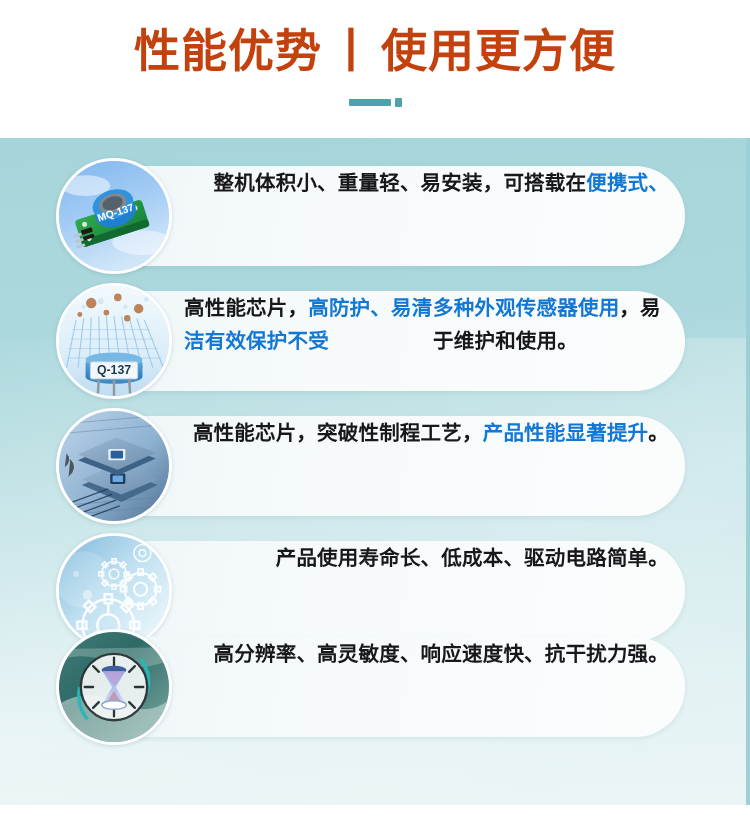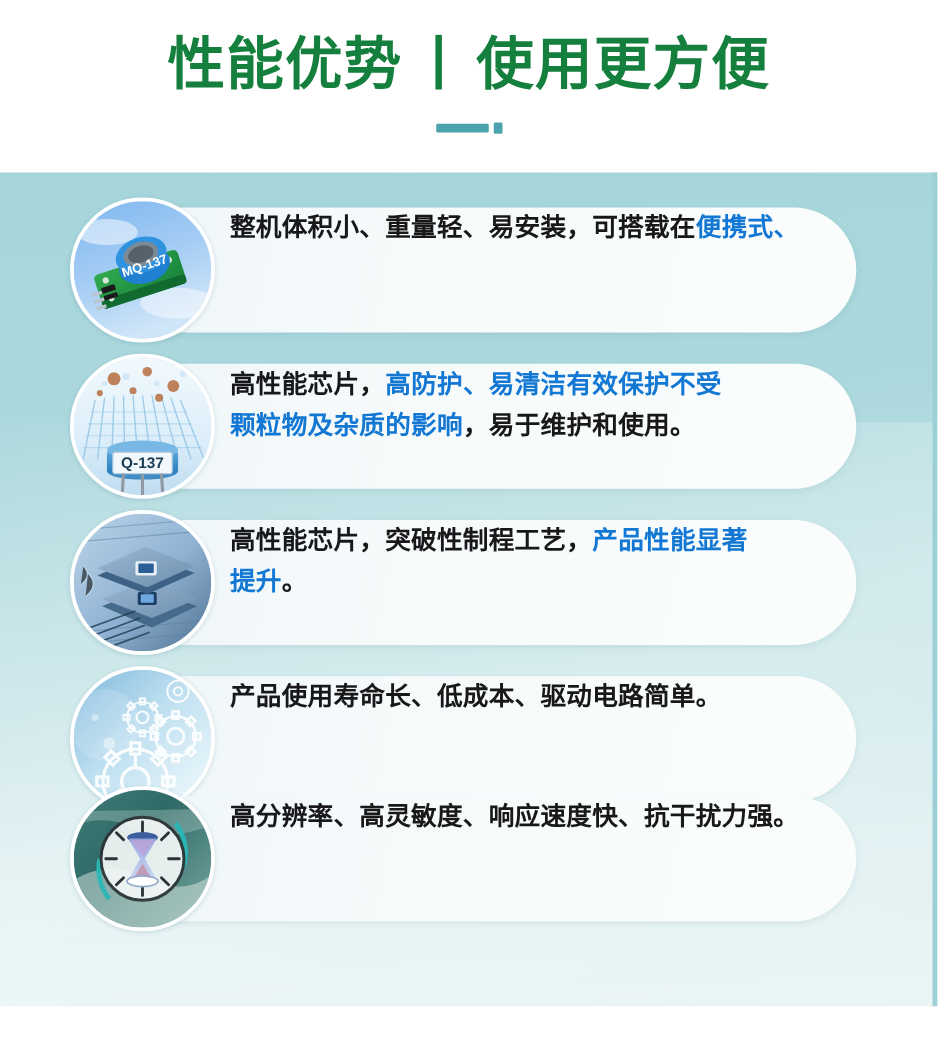--- a/index.html
+++ b/index.html
@@ -34,21 +34,21 @@
   }
   .page-title {
     position: absolute;
     left: 0;
     top: 22px;
     width: 750px;
     font-size: 46px;
     line-height: 58px;
     font-weight: bold;
     letter-spacing: 1px;
-    color: #15803d;
+    color: #c2410c;
     white-space: nowrap;
   }
   .title-sep {
     display: inline-block;
     padding: 0 6px;
     font-weight: bold;
   }
   .divider-wrap {
     position: absolute;
     left: 0;
@@ -142,22 +142,22 @@
   }
   .thumb svg { display: block; width: 100%; height: 100%; }
 
   .card-text {
     position: absolute;
     left: 122px;
     right: 16px;
     top: 0;
     height: 100px;
     display: flex;
-    flex-direction: column;
-    justify-content: flex-start;
+    flex-direction: row;
+    justify-content: flex-end;
     font-size: 20.5px;
     line-height: 33px;
     font-weight: bold;
     color: #18181a;
     letter-spacing: 0.2px;
   }
   .card-text .hl { color: #1377d4; }
   .card-text p { margin: 0; }
 
   
@@ -279,21 +279,21 @@
             <text x="58" y="93" text-anchor="middle" font-size="13" font-weight="bold" fill="#173a52" font-family="Liberation Sans, sans-serif">Q-137</text>
             <g stroke="#8f9aa3" stroke-width="2.6">
               <line x1="42" y1="98" x2="41" y2="114"></line>
               <line x1="58" y1="99" x2="58" y2="116"></line>
               <line x1="74" y1="98" x2="75" y2="114"></line>
             </g>
           </svg>
         </div>
         <div class="card-text">
           <p><span>高性能芯片，</span><span class="hl">高防护、易清洁有效保护不受</span></p>
-          <p><span class="hl">颗粒物及杂质的影响</span><span>，易于维护和使用。</span></p>
+          <p><span class="hl">多种外观传感器使用</span><span>，易于维护和使用。</span></p>
         </div>
       </div>
 
       <div class="card c3">
         <div class="thumb">
           <svg viewBox="0 0 116 116" xmlns="http://www.w3.org/2000/svg">
             <defs>
               <linearGradient id="chipbg" x1="0" y1="0" x2="1" y2="1">
                 <stop offset="0%" stop-color="#bcd4ea"></stop>
                 <stop offset="55%" stop-color="#8fb2d2"></stop>

